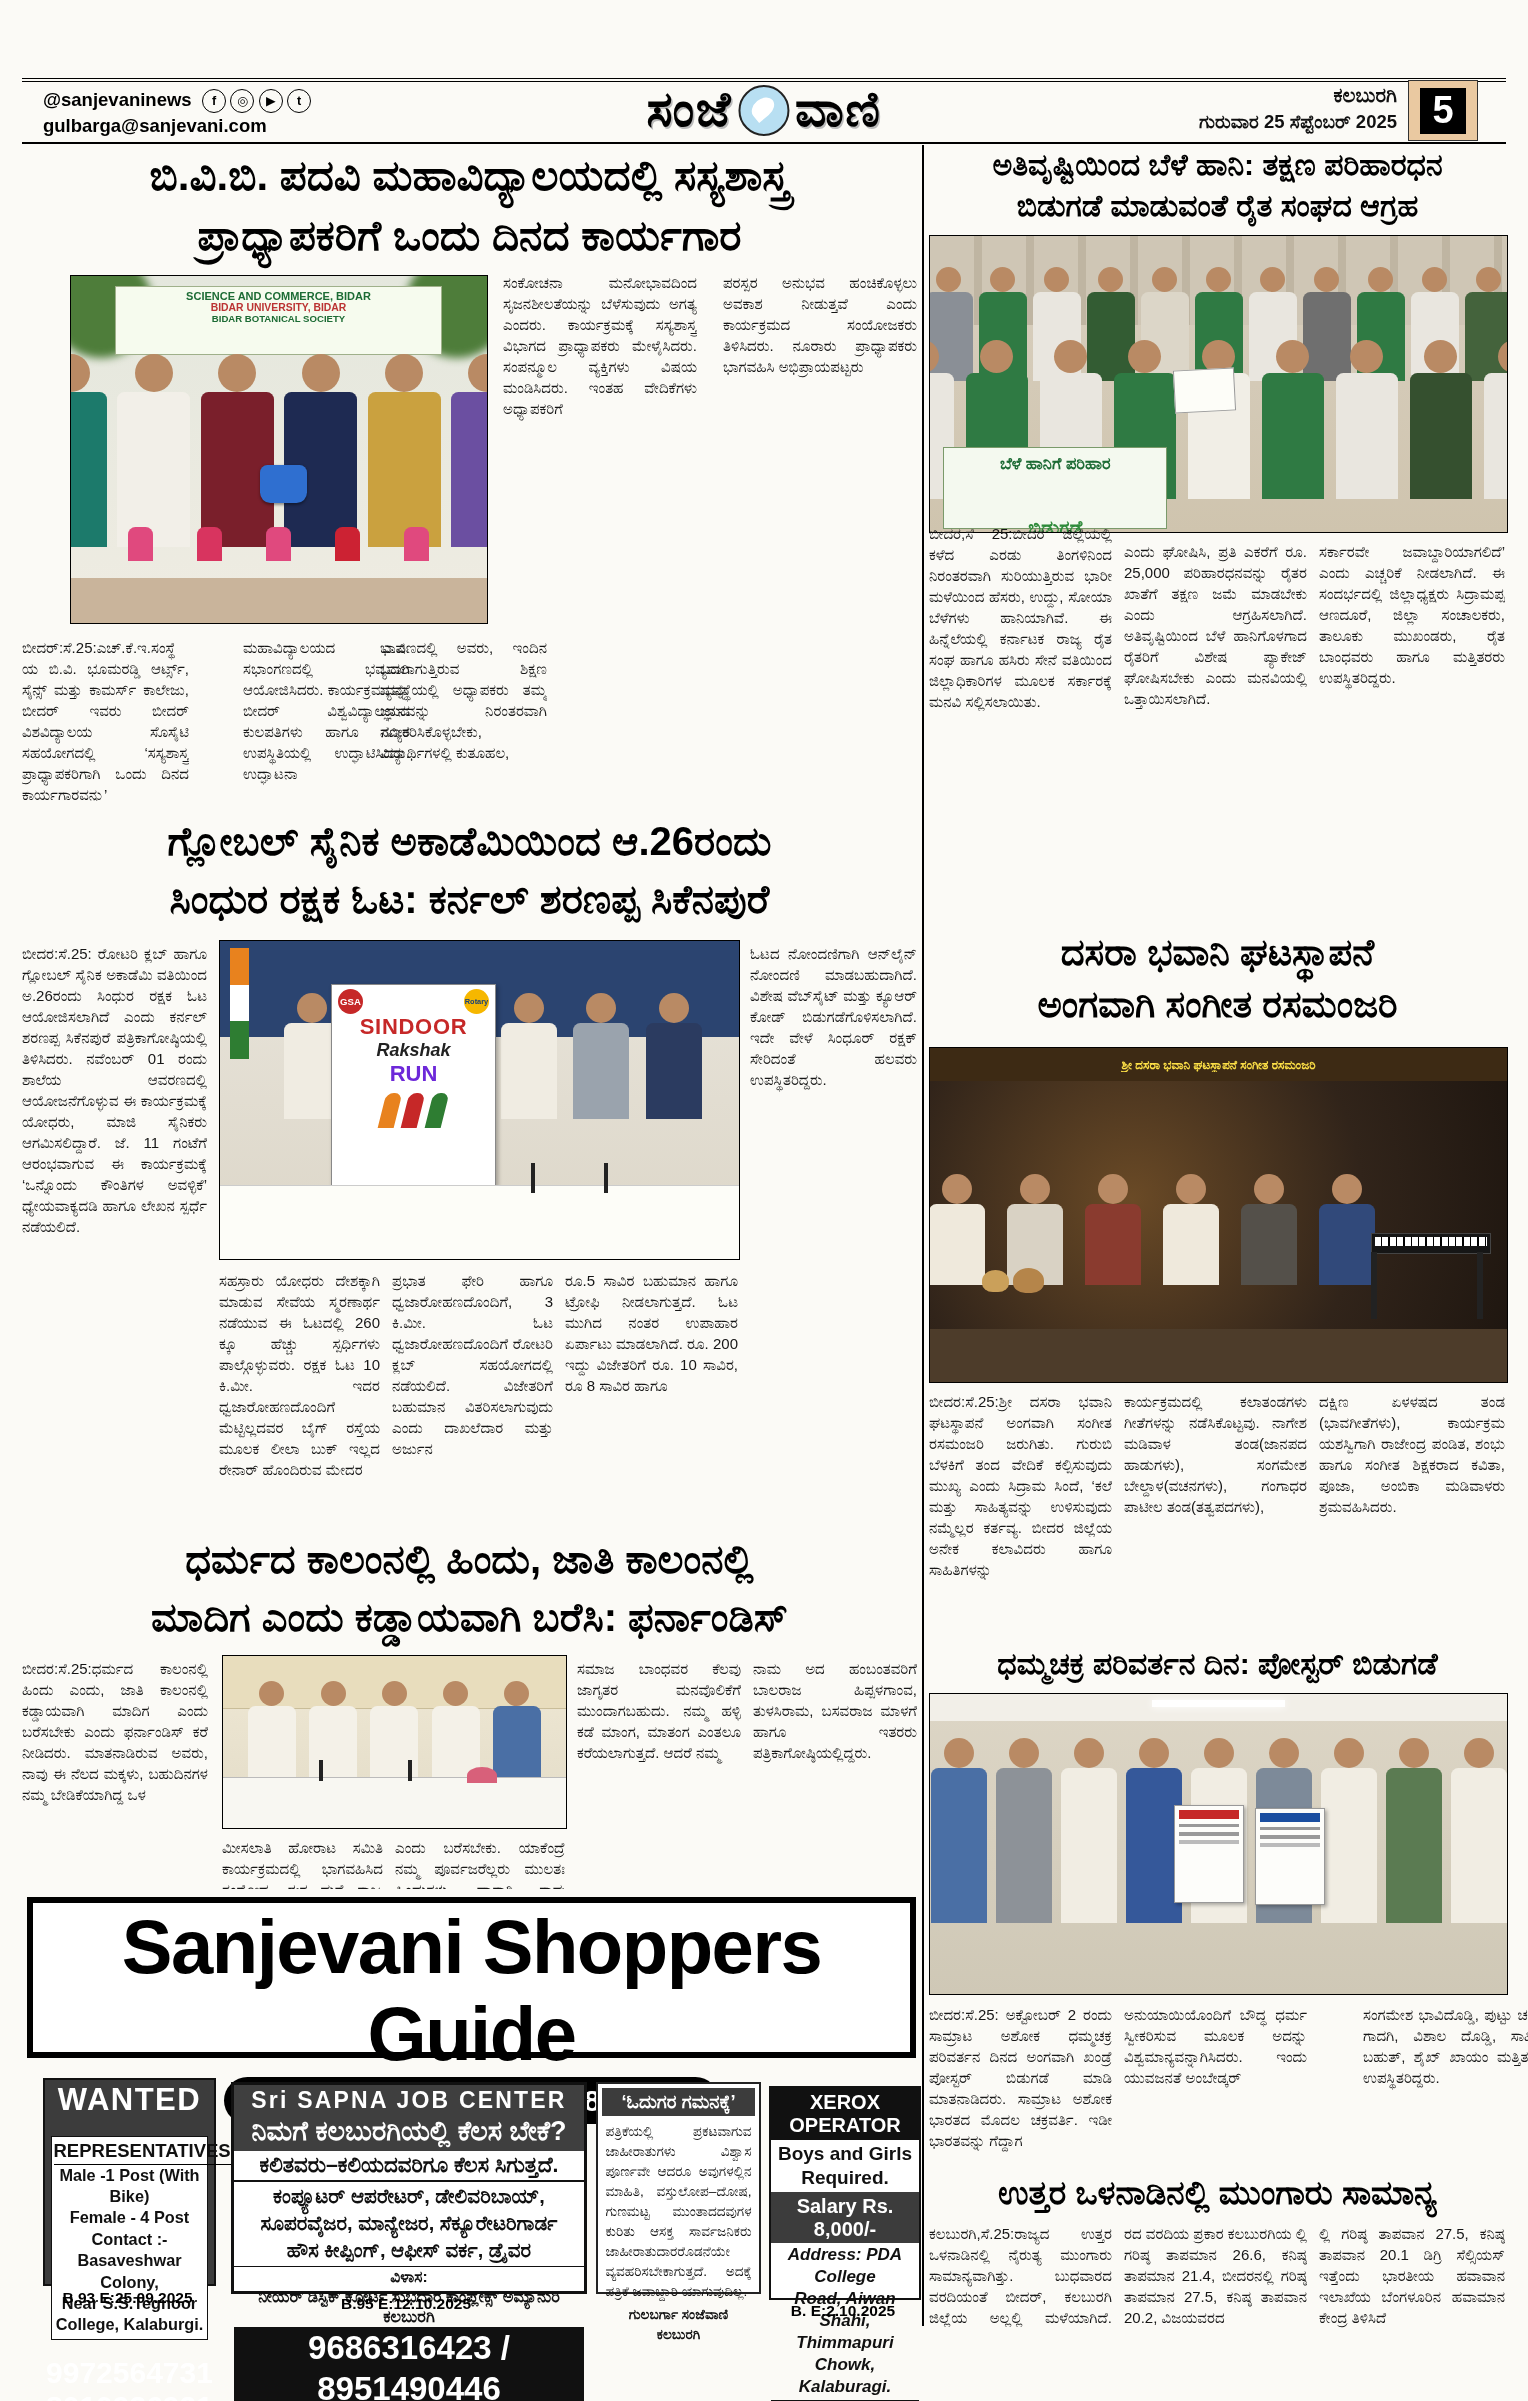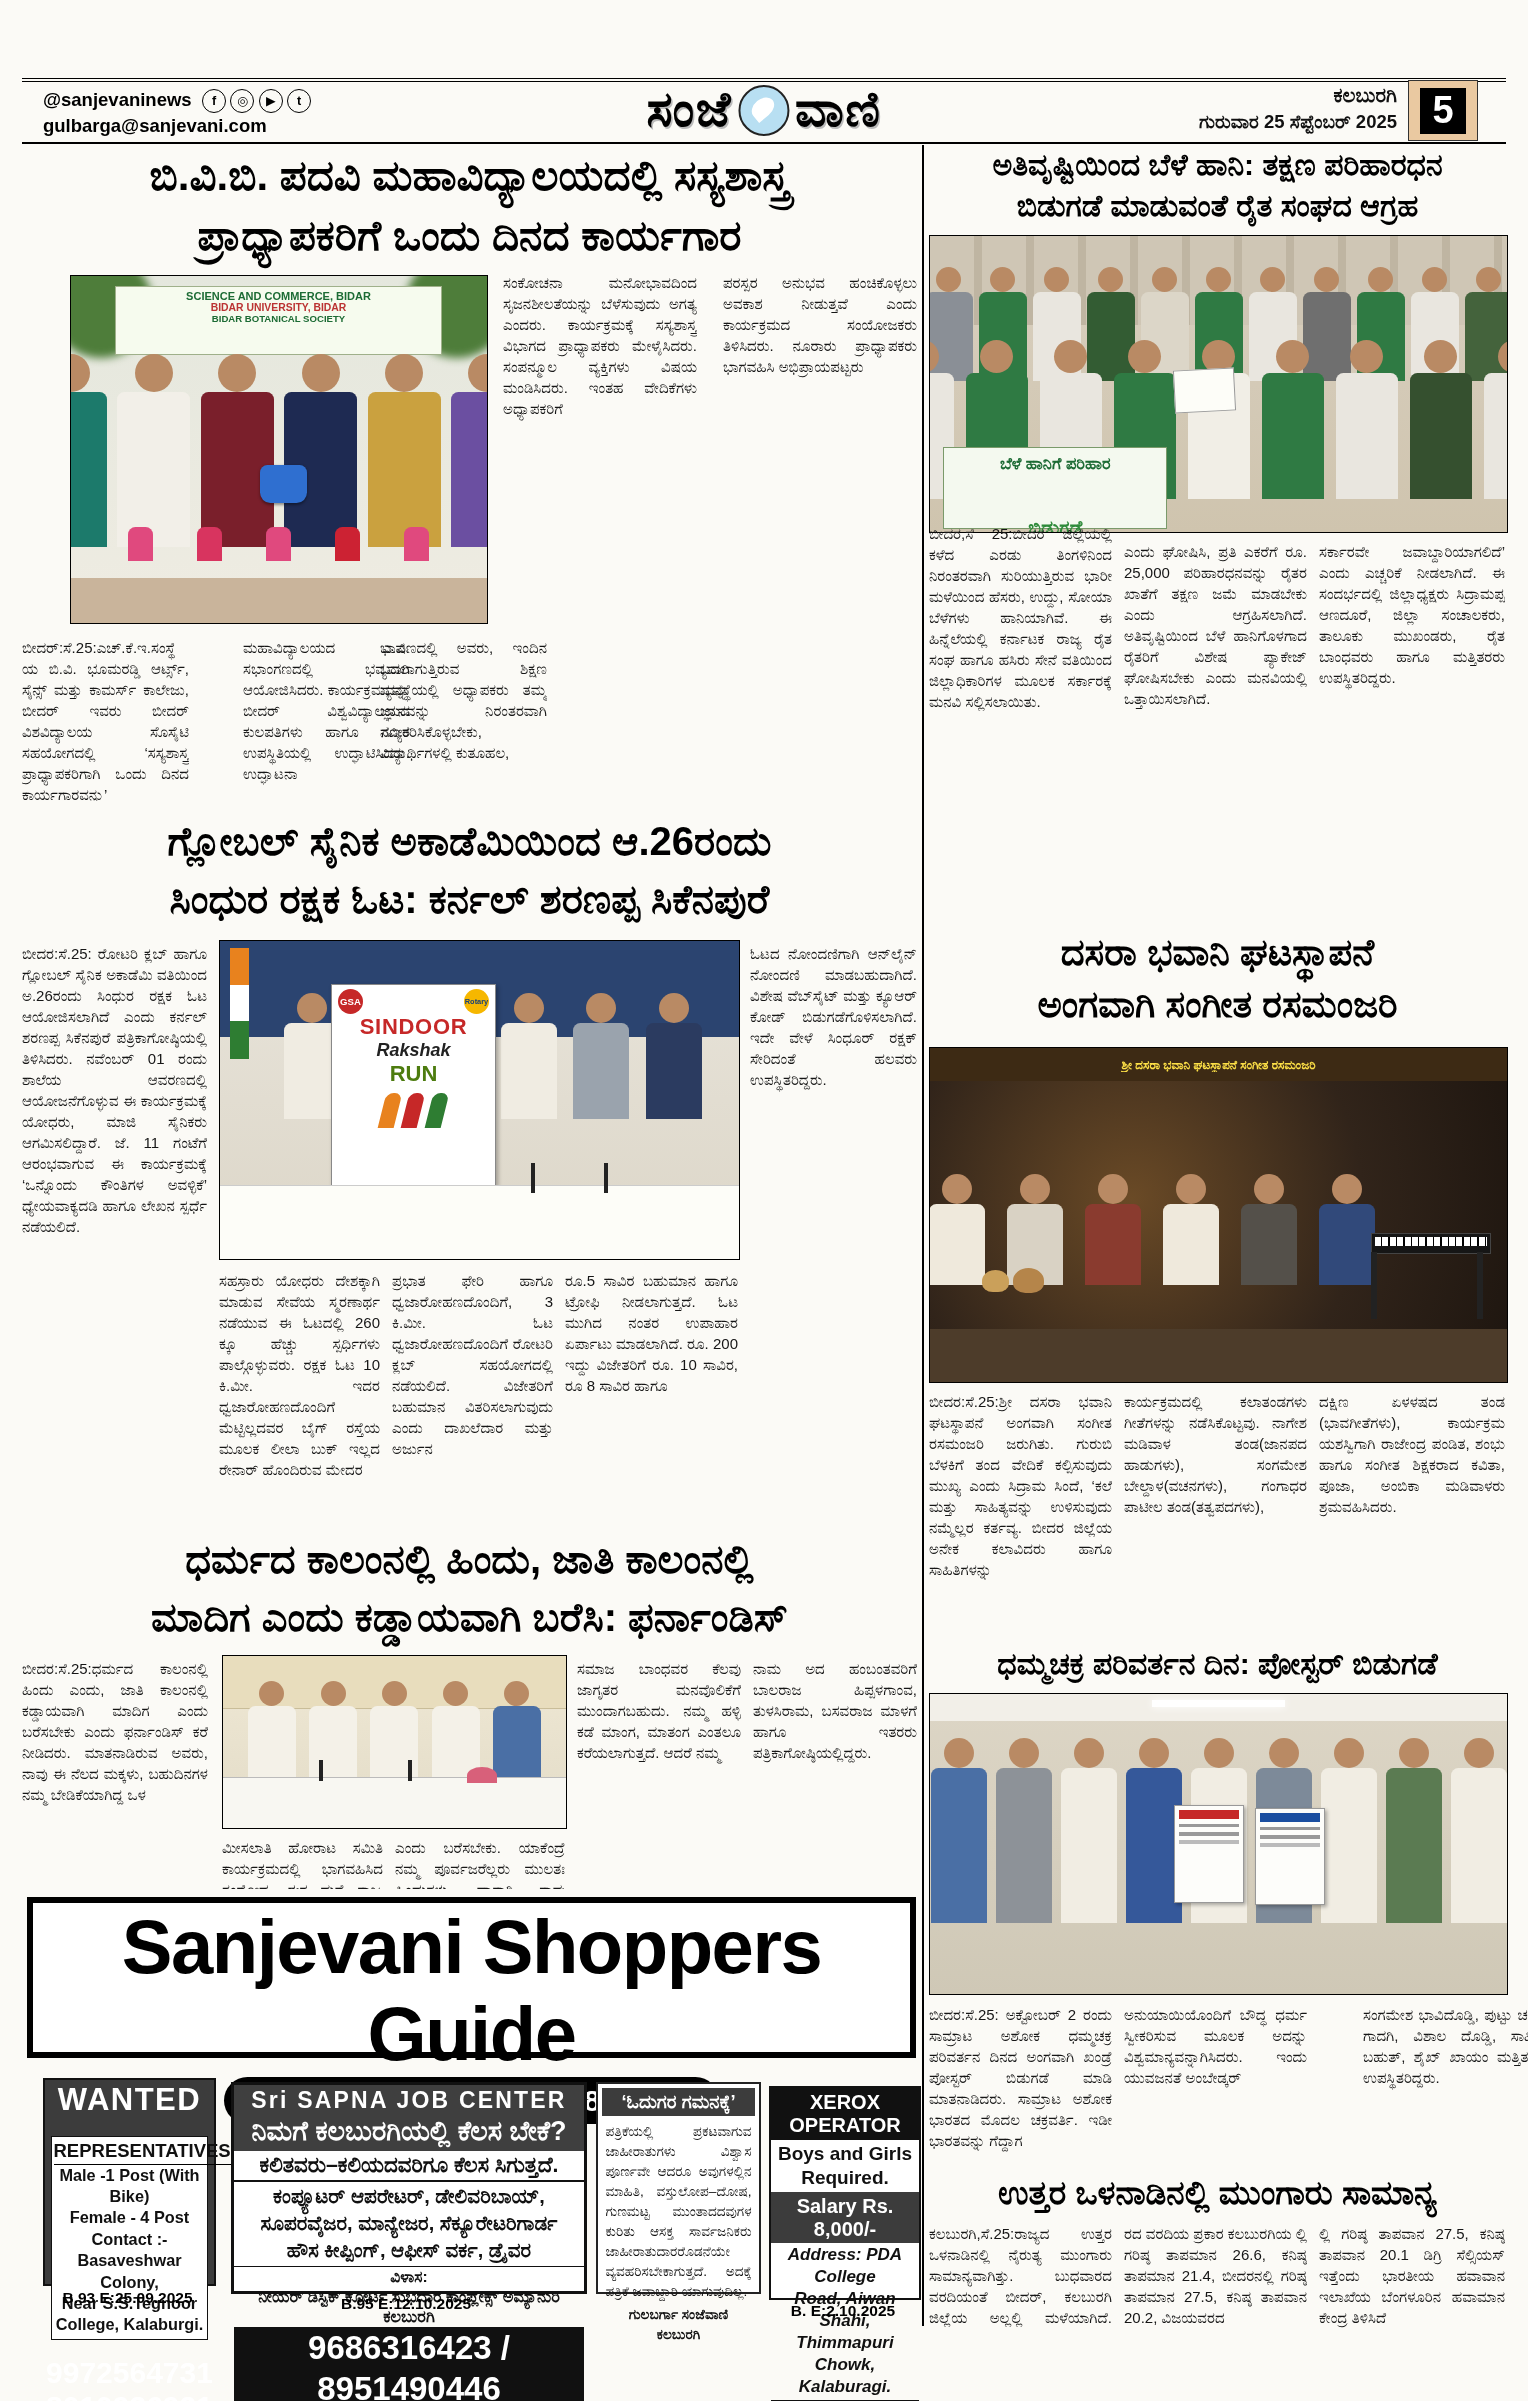--- a/index.html
+++ b/index.html
@@ -297,21 +297,21 @@
           <div class="torso" style="width: 56px; height: 96px; background: rgb(43, 59, 96);"></div>
         </div>
       </div>
     <div class="abs" style="left:111px;top:43px;width:163px;height:200px;background:#fff;border:1.5px solid #888;box-shadow:2.2px 2.2px 4.4px rgba(0,0,0,.3);text-align:center;">
       <div style="display:flex;justify-content:space-between;padding:4.4px 6px 0;">
         <span style="width:25px;height:25px;border-radius:50%;background:#c62828;color:#fff;font-weight:800;font-size:9.6px;line-height:25px;">GSA</span>
         <span style="width:25px;height:25px;border-radius:50%;background:#f6b700;color:#16407a;font-weight:800;font-size:7.4px;line-height:25px;">Rotary</span>
       </div>
       <div style="font-weight:800;font-size:22px;color:#c62828;letter-spacing:0.7px;">SINDOOR</div>
       <div style="font-weight:800;font-size:18px;color:#222;font-style:italic;">Rakshak</div>
-      <div style="font-weight:800;font-size:22px;color:#4d7c0f;">RUN</div>
+      <div style="font-weight:800;font-size:22px;color:#6d28d9;">RUN</div>
       <div style="display:flex;justify-content:center;gap:7.4px;margin-top:6px;">
         <span style="width:16.3px;height:35px;background:#e8821e;border-radius:7.4px 7.4px 0 0;transform:skewX(-14deg);"></span>
         <span style="width:16.3px;height:35px;background:#c62828;border-radius:7.4px 7.4px 0 0;transform:skewX(-14deg);"></span>
         <span style="width:16.3px;height:35px;background:#2e7d32;border-radius:7.4px 7.4px 0 0;transform:skewX(-14deg);"></span>
       </div>
     </div>
     <div class="abs" style="left:0;top:244px;width:519px;height:74px;background:#fdfdf8;border-top:1.5px solid #ccc;"></div>
     <div class="abs" style="left:311px;top:222px;width:4.4px;height:30px;background:#222;"></div>
     <div class="abs" style="left:384px;top:222px;width:4.4px;height:30px;background:#222;"></div>
   </div>

